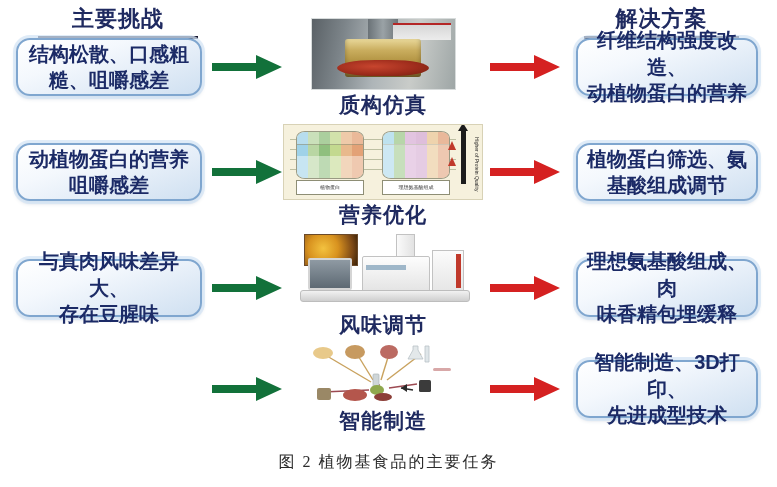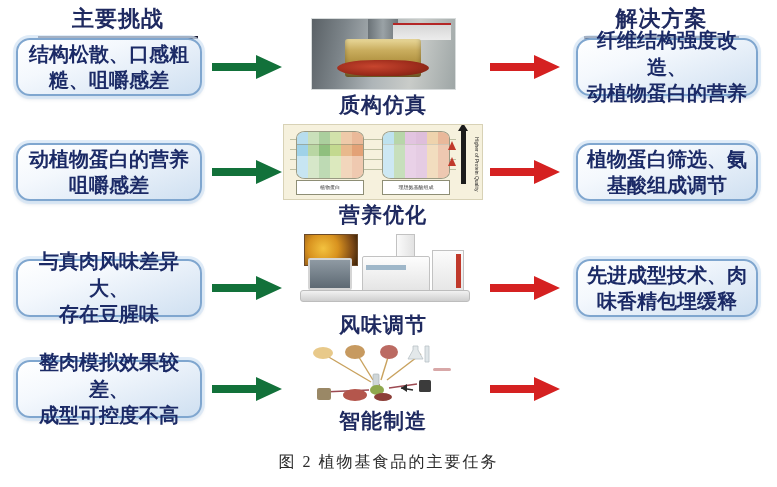--- a/index.html
+++ b/index.html
@@ -388,28 +388,24 @@
       <div class="gc-bench"></div>
     </div>
     <div class="stage-label">风味调节</div>
   </div>
   <div class="arrow red ar3">
     <svg viewBox="0 0 72 30">
         <path d="M0 11 L44 11 L44 3 L70 15 L44 27 L44 19 L0 19 Z" fill="#d52121"></path>
       </svg>
   </div>
   <div class="callout right row3">
-    <span>先进成型技术、肉
+    <span>理想氨基酸组成、肉
 味香精包埋缓释</span>
   </div>
 
-  <div class="callout left row4">
-    <span>整肉模拟效果较差、
-成型可控度不高</span>
-  </div>
   <div class="arrow green ar4">
     <svg viewBox="0 0 72 30">
         <path d="M0 11 L44 11 L44 3 L70 15 L44 27 L44 19 L0 19 Z" fill="#12713a"></path>
       </svg>
   </div>
   <div class="stage" id="stage4">
     <div class="thumb thumb-web">
       <svg viewBox="0 0 180 68" width="180" height="68">
         <g stroke="#c9a25e" stroke-width="1.4" fill="none">
           <path d="M34 18 L78 44"></path>
@@ -438,16 +434,20 @@
         <rect x="140" y="30" width="18" height="3" rx="1.5" fill="#d8a8a8"></rect>
       </svg>
     </div>
     <div class="stage-label">智能制造</div>
   </div>
   <div class="arrow red ar4">
     <svg viewBox="0 0 72 30">
         <path d="M0 11 L44 11 L44 3 L70 15 L44 27 L44 19 L0 19 Z" fill="#d52121"></path>
       </svg>
   </div>
+  <div class="callout right row4">
+    <span>智能制造、3D打印、
+先进成型技术</span>
+  </div>
 
   <div id="caption">图 2   植物基食品的主要任务</div>
 
 </div>
 
 </body></html>

